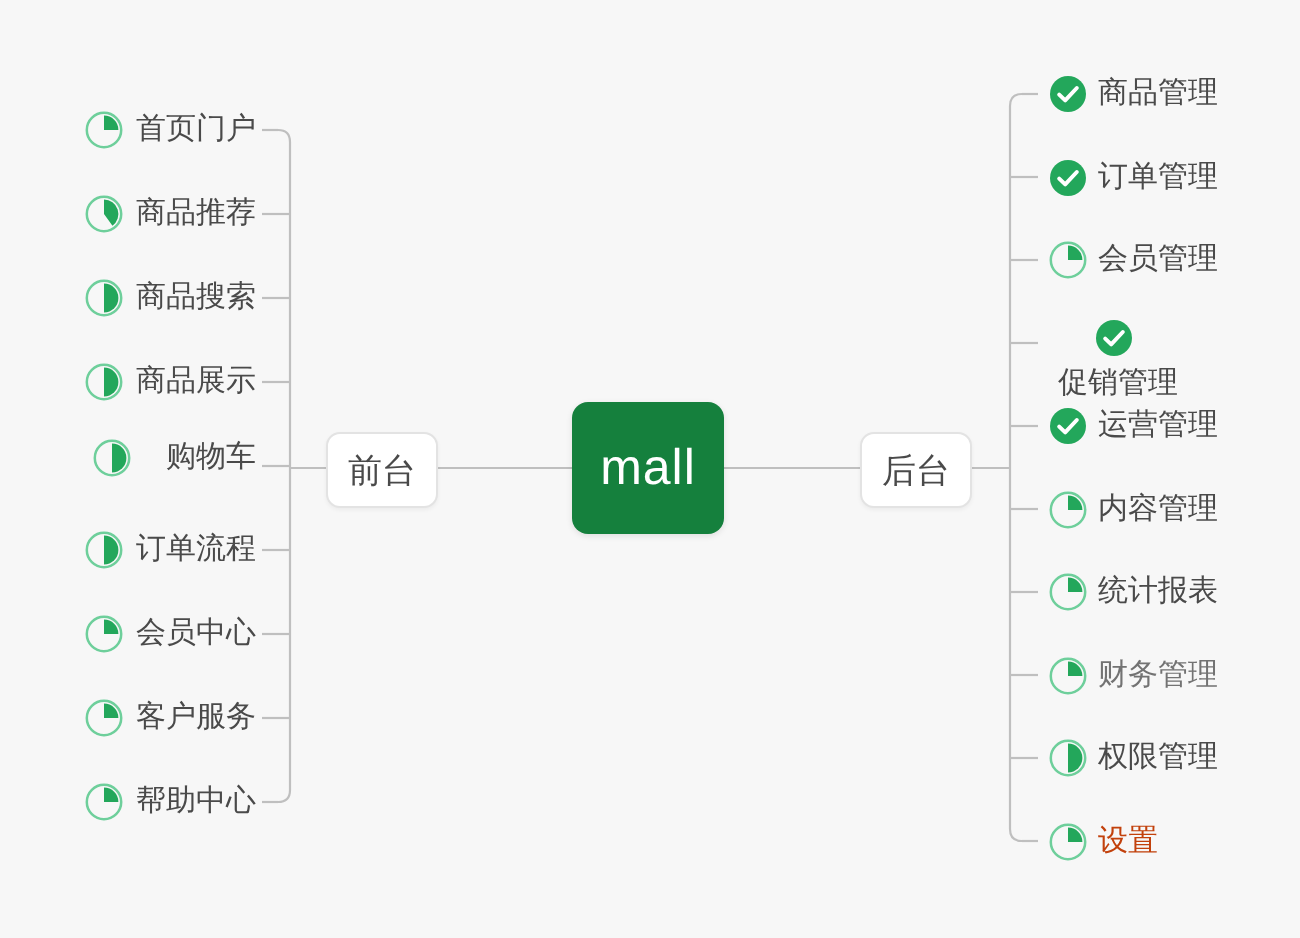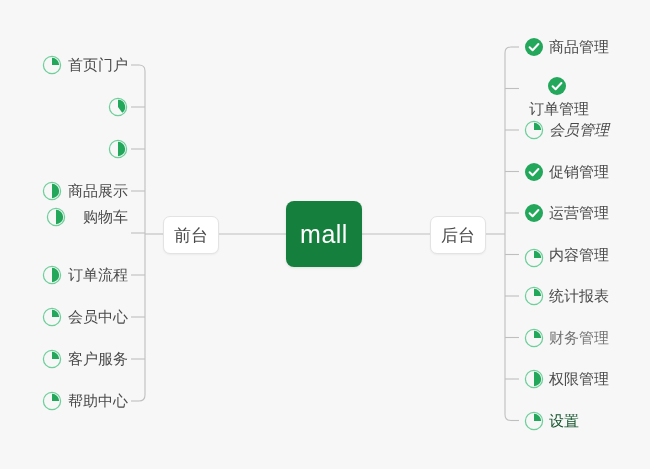--- a/index.html
+++ b/index.html
@@ -157,39 +157,41 @@
         </span>
         <span class="leaf-label" style="color: rgb(74, 74, 74);">首页门户</span>
       </div>
       <div class="leaf left-leaf" style="top: 94px;">
         <span style="display: flex;">
           <svg class="status-icon" viewBox="0 0 20 20">
             <circle cx="10" cy="10" r="8.6" fill="none" stroke="#6ecf9b" stroke-width="1.25"></circle>
             <path d="M10 10 L10 2.8 A7.2 7.2 0 0 1 14.23 15.82 Z" fill="#23a75b"></path>
           </svg>
         </span>
+        <span class="leaf-label" style="color: rgb(74, 74, 74);">商品推荐</span>
       </div>
       <div class="leaf left-leaf" style="top: 136px;">
         <span style="display: flex;">
           <svg class="status-icon" viewBox="0 0 20 20">
             <circle cx="10" cy="10" r="8.6" fill="none" stroke="#6ecf9b" stroke-width="1.25"></circle>
             <path d="M10 10 L10 2.8 A7.2 7.2 0 0 1 10.00 17.20 Z" fill="#23a75b"></path>
           </svg>
         </span>
+        <span class="leaf-label" style="color: rgb(74, 74, 74);">商品搜索</span>
       </div>
       <div class="leaf left-leaf" style="top: 178px;">
         <span style="display: flex;">
           <svg class="status-icon" viewBox="0 0 20 20">
             <circle cx="10" cy="10" r="8.6" fill="none" stroke="#6ecf9b" stroke-width="1.25"></circle>
             <path d="M10 10 L10 2.8 A7.2 7.2 0 0 1 10.00 17.20 Z" fill="#23a75b"></path>
           </svg>
         </span>
         <span class="leaf-label" style="color: rgb(74, 74, 74);">商品展示</span>
       </div>
-      <div class="leaf left-leaf" style="top: 204px; gap: 11px;">
+      <div class="leaf left-leaf" style="top: 216px; gap: 11px;">
         <span style="display: flex;">
           <svg class="status-icon" viewBox="0 0 20 20">
             <circle cx="10" cy="10" r="8.6" fill="none" stroke="#6ecf9b" stroke-width="1.25"></circle>
             <path d="M10 10 L10 2.8 A7.2 7.2 0 0 1 10.00 17.20 Z" fill="#23a75b"></path>
           </svg>
         </span>
         <span class="leaf-label" style="color: rgb(74, 74, 74);">购物车</span>
       </div>
       <div class="leaf left-leaf" style="top: 262px;">
         <span style="display: flex;">
@@ -229,57 +231,57 @@
       </div>
       <div class="leaf right-leaf" style="top: 34px;">
         <span style="display: flex;">
           <svg class="status-icon" viewBox="0 0 20 20">
             <circle cx="10" cy="10" r="9" fill="#23a75b"></circle>
             <path d="M5.6 10.3 L8.6 13.2 L14.4 7" fill="none" stroke="#ffffff" stroke-width="2" stroke-linecap="round" stroke-linejoin="round"></path>
           </svg>
         </span>
         <span class="leaf-label" style="color: rgb(74, 74, 74);">商品管理</span>
       </div>
-      <div class="leaf right-leaf" style="top: 75.5px; flex-direction: column;">
+      <div class="leaf right-leaf" style="top: 75.5px;">
         <span style="display: flex;">
           <svg class="status-icon" viewBox="0 0 20 20">
             <circle cx="10" cy="10" r="9" fill="#23a75b"></circle>
             <path d="M5.6 10.3 L8.6 13.2 L14.4 7" fill="none" stroke="#ffffff" stroke-width="2" stroke-linecap="round" stroke-linejoin="round"></path>
           </svg>
         </span>
         <span class="leaf-label" style="color: rgb(74, 74, 74);">订单管理</span>
       </div>
-      <div class="leaf right-leaf" style="top: 117px; font-style: italic;">
+      <div class="leaf right-leaf" style="top: 117px;">
         <span style="display: flex;">
           <svg class="status-icon" viewBox="0 0 20 20">
             <circle cx="10" cy="10" r="8.6" fill="none" stroke="#6ecf9b" stroke-width="1.25"></circle>
             <path d="M10 10 L10 2.8 A7.2 7.2 0 0 1 17.20 10.00 Z" fill="#23a75b"></path>
           </svg>
         </span>
         <span class="leaf-label" style="color: rgb(74, 74, 74);">会员管理</span>
       </div>
-      <div class="leaf right-leaf" style="top: 158.5px;">
+      <div class="leaf right-leaf" style="top: 158.5px; flex-direction: column;">
         <span style="display: flex;">
           <svg class="status-icon" viewBox="0 0 20 20">
             <circle cx="10" cy="10" r="9" fill="#23a75b"></circle>
             <path d="M5.6 10.3 L8.6 13.2 L14.4 7" fill="none" stroke="#ffffff" stroke-width="2" stroke-linecap="round" stroke-linejoin="round"></path>
           </svg>
         </span>
         <span class="leaf-label" style="color: rgb(74, 74, 74);">促销管理</span>
       </div>
       <div class="leaf right-leaf" style="top: 200px;">
         <span style="display: flex;">
           <svg class="status-icon" viewBox="0 0 20 20">
             <circle cx="10" cy="10" r="9" fill="#23a75b"></circle>
             <path d="M5.6 10.3 L8.6 13.2 L14.4 7" fill="none" stroke="#ffffff" stroke-width="2" stroke-linecap="round" stroke-linejoin="round"></path>
           </svg>
         </span>
         <span class="leaf-label" style="color: rgb(74, 74, 74);">运营管理</span>
       </div>
-      <div class="leaf right-leaf" style="top: 241.5px; align-items: flex-end;">
+      <div class="leaf right-leaf" style="top: 241.5px;">
         <span style="display: flex;">
           <svg class="status-icon" viewBox="0 0 20 20">
             <circle cx="10" cy="10" r="8.6" fill="none" stroke="#6ecf9b" stroke-width="1.25"></circle>
             <path d="M10 10 L10 2.8 A7.2 7.2 0 0 1 17.20 10.00 Z" fill="#23a75b"></path>
           </svg>
         </span>
         <span class="leaf-label" style="color: rgb(74, 74, 74);">内容管理</span>
       </div>
       <div class="leaf right-leaf" style="top: 283px;">
         <span style="display: flex;">
@@ -308,17 +310,17 @@
         </span>
         <span class="leaf-label" style="color: rgb(74, 74, 74);">权限管理</span>
       </div>
       <div class="leaf right-leaf" style="top: 407.5px;">
         <span style="display: flex;">
           <svg class="status-icon" viewBox="0 0 20 20">
             <circle cx="10" cy="10" r="8.6" fill="none" stroke="#6ecf9b" stroke-width="1.25"></circle>
             <path d="M10 10 L10 2.8 A7.2 7.2 0 0 1 17.20 10.00 Z" fill="#23a75b"></path>
           </svg>
         </span>
-        <span class="leaf-label" style="color: #14532d;">设置</span>
+        <span class="leaf-label" style="color: #c2410c;">设置</span>
       </div>
     </div>
 
 </div>
 
 </body></html>

